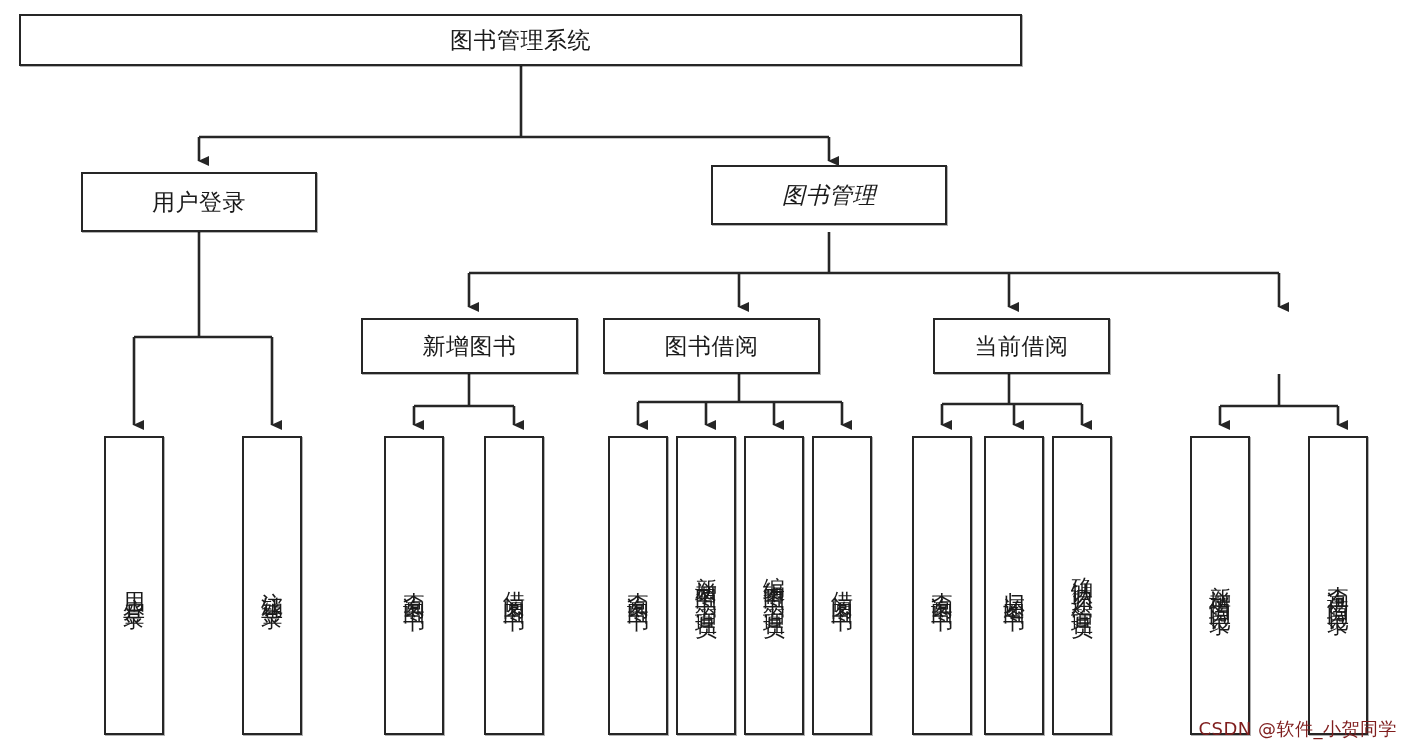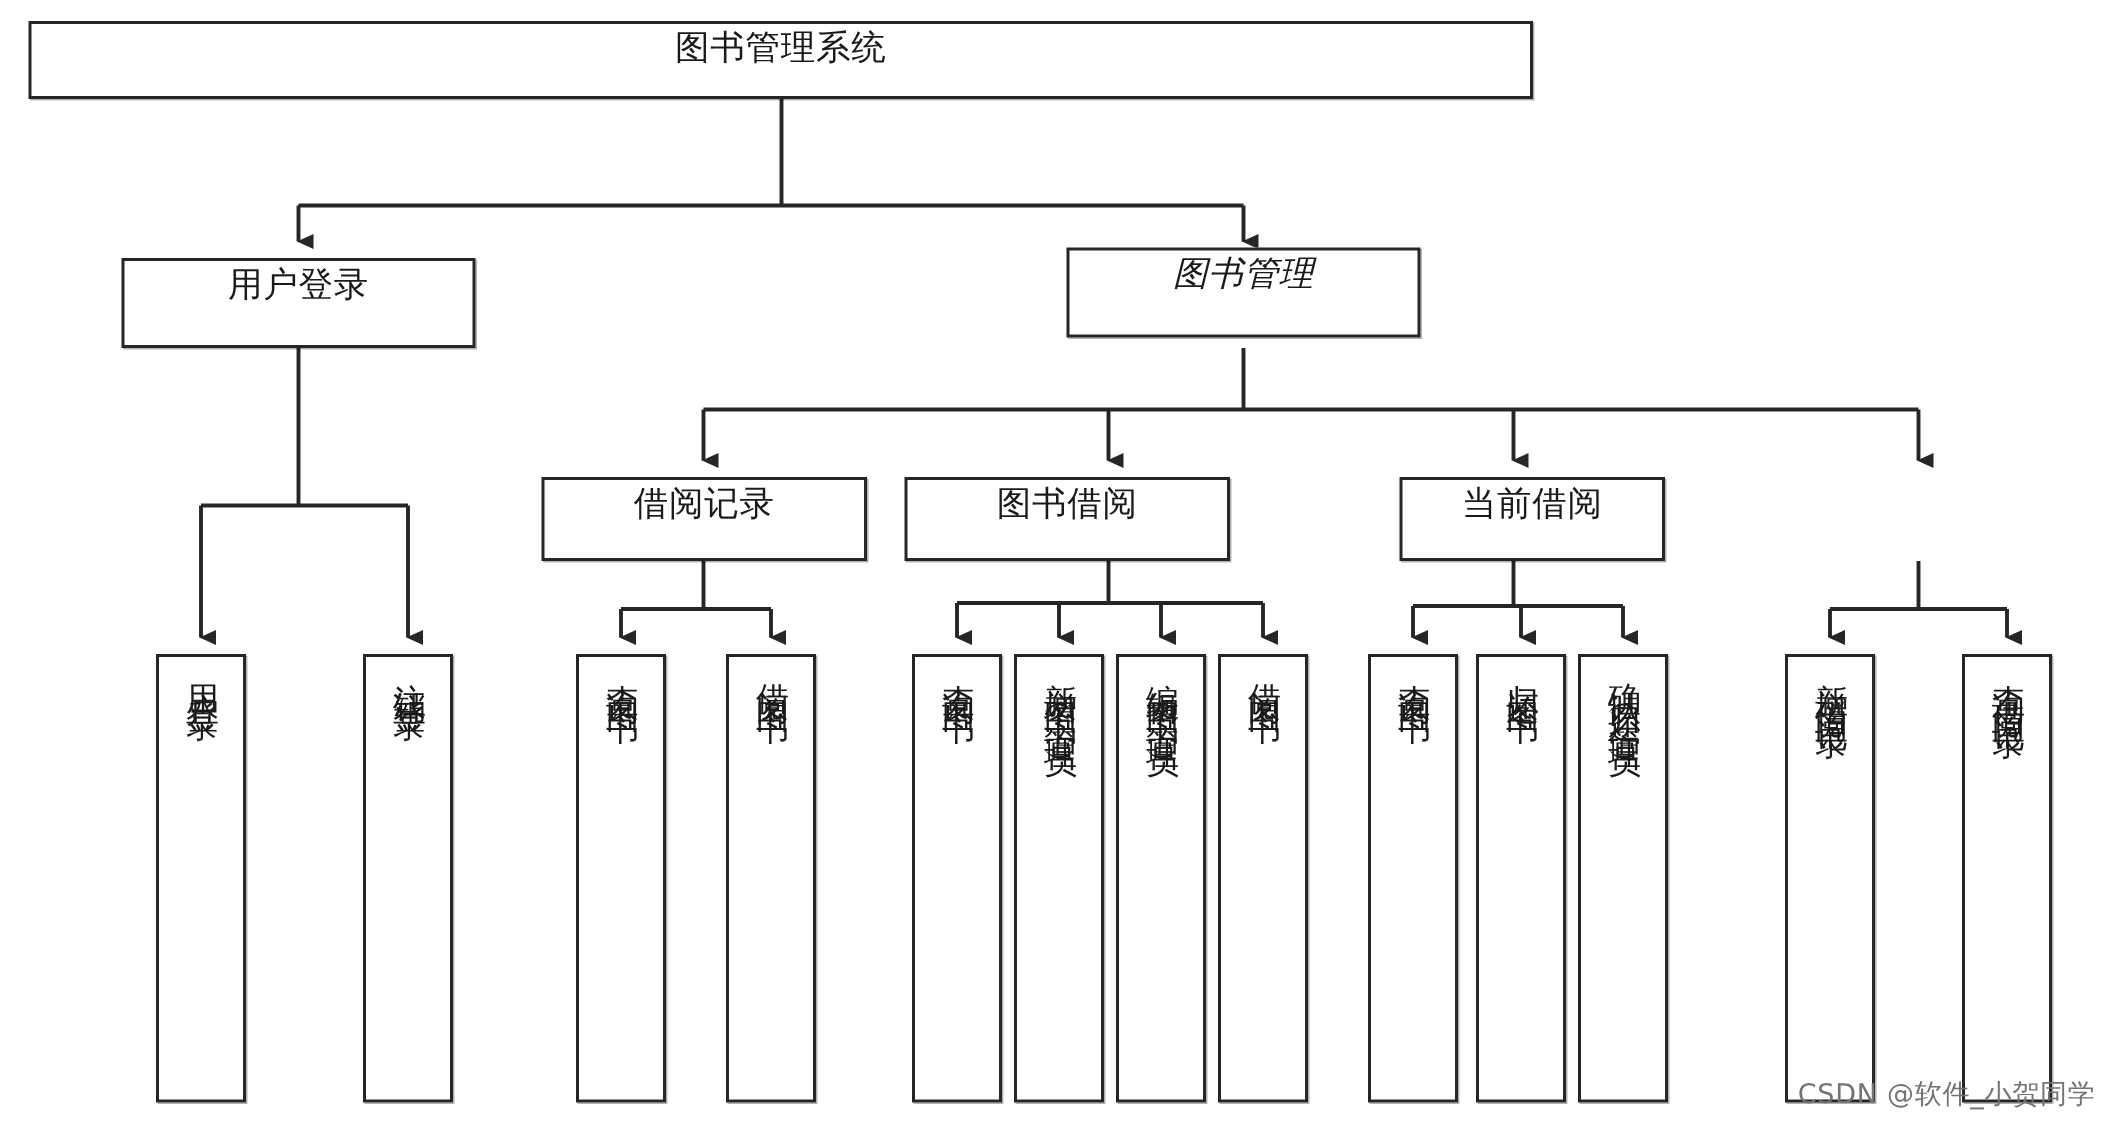--- a/index.html
+++ b/index.html
@@ -25,20 +25,21 @@
     width: 1405px;
     height: 747px;
     pointer-events: none;
   }
   .node {
     position: absolute;
     box-sizing: border-box;
     border: 2px solid #262626;
     background: #ffffff;
     display: flex;
+    align-items: center;
     justify-content: center;
     color: #1a1a1a;
     box-shadow: 1px 1px 0 rgba(0,0,0,0.30);
   }
   .node.horizontal {
     font-size: 23px;
     letter-spacing: 0.5px;
     white-space: nowrap;
   }
   .node.vertical {
@@ -52,21 +53,21 @@
     display: block;
   }
   .node .htext {
     display: block;
   }
   #watermark {
     position: absolute;
     right: 8px;
     bottom: 6px;
     font-size: 18px;
-    color: #737373;
+    color: #7f1d1d;
     white-space: nowrap;
     letter-spacing: 0.5px;
   }
 </style>
 </head>
 <body>
 
 <div id="diagram-root">
 
   <svg id="edge-layer" viewBox="0 0 1405 747" width="1405" height="747" xmlns="http://www.w3.org/2000/svg">
@@ -124,21 +125,21 @@
   </div>
 
   <div class="node horizontal" id="node-l2-0" style="left: 81px; top: 172px; width: 236px; height: 60px;">
     <span class="htext">用户登录</span>
   </div>
   <div class="node horizontal" id="node-l2-1" style="left: 711px; top: 165px; width: 236px; height: 60px; font-style: italic;">
     <span class="htext">图书管理</span>
   </div>
 
   <div class="node horizontal" id="node-l3-0" style="left: 361px; top: 318px; width: 217px; height: 56px;">
-    <span class="htext">借阅记录</span>
+    <span class="htext">新增图书</span>
   </div>
   <div class="node horizontal" id="node-l3-1" style="left: 603px; top: 318px; width: 217px; height: 56px;">
     <span class="htext">图书借阅</span>
   </div>
   <div class="node horizontal" id="node-l3-2" style="left: 933px; top: 318px; width: 177px; height: 56px;">
     <span class="htext">当前借阅</span>
   </div>
 
   <div class="node vertical" id="node-leaf-0" style="left: 104px; top: 436px; width: 60px; height: 299px;">
     <span class="vtext">用户登录</span>

